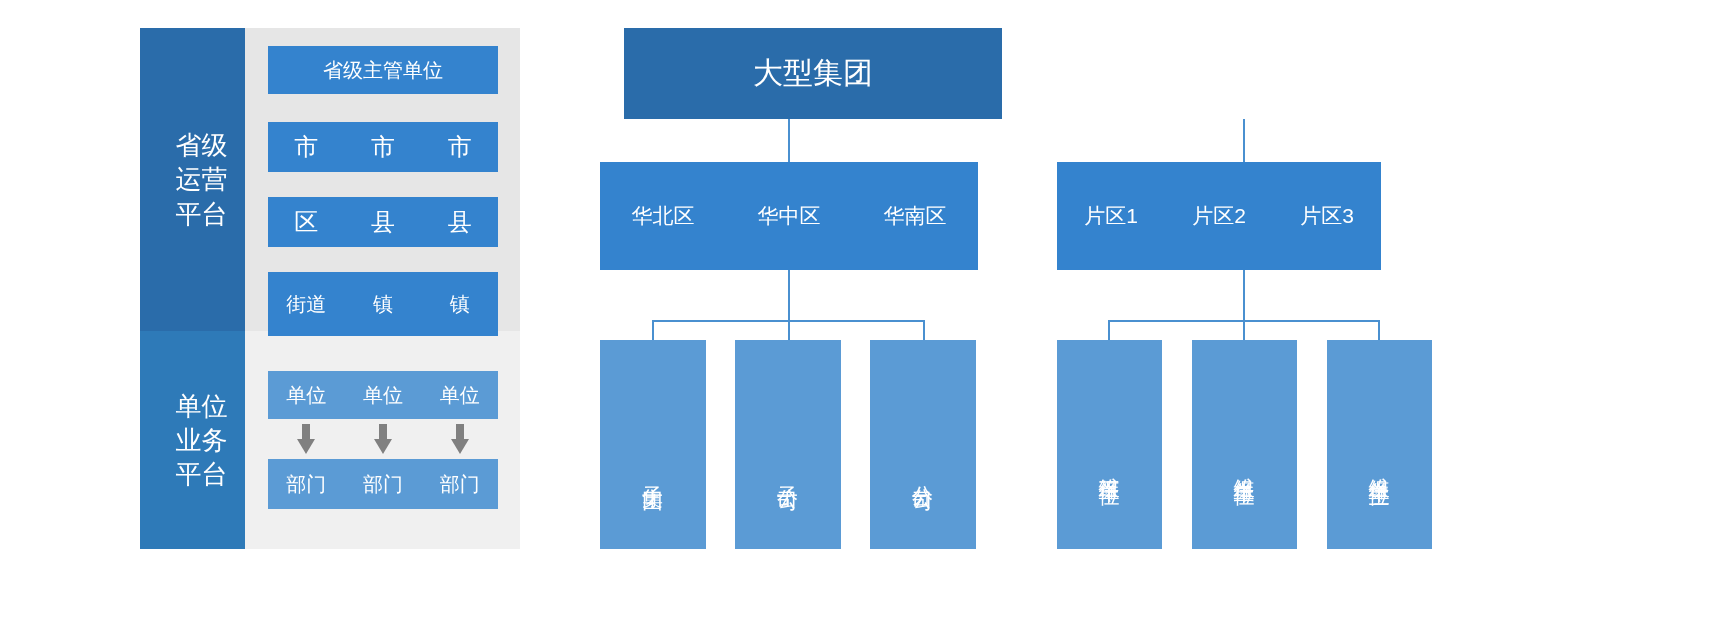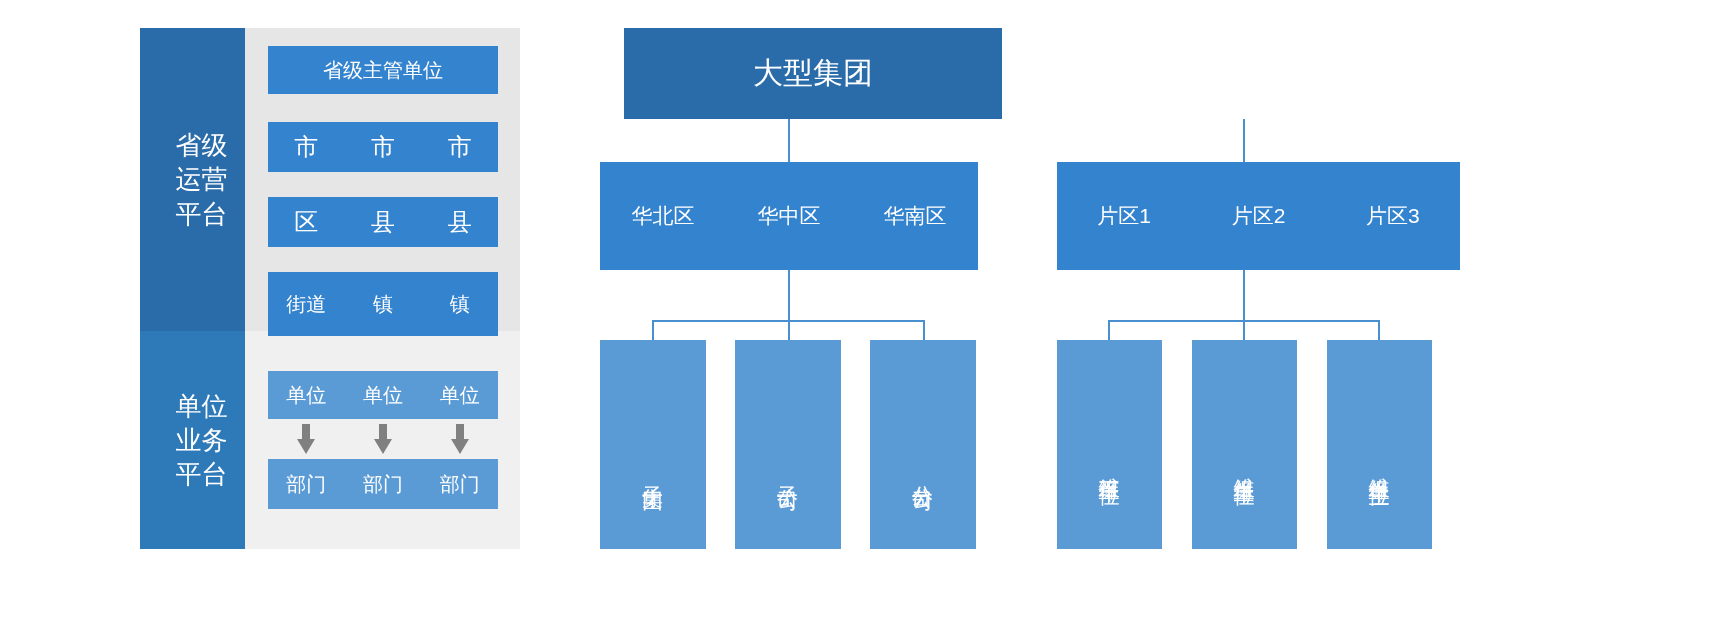--- a/index.html
+++ b/index.html
@@ -266,21 +266,21 @@
     <div class="leaf" style="left:270px; top:312px; width:106px; height:209px;">
       <span>分公司</span>
     </div>
   </div>
 
   <div class="tree" style="left:1057px; width:375px; height:521px;">
 
 
     <div class="conn v" style="left:186px; top:91px; height:43px;"></div>
 
-    <div class="node-band" style="left:0; top:134px; width:403px; height:108px;">
+    <div class="node-band" style="left:0; top:134px; width:324px; height:108px;">
       <span class="band-cell">片区1</span>
       <span class="band-cell">片区2</span>
       <span class="band-cell">片区3</span>
     </div>
 
     <div class="conn v" style="left:186px; top:242px; height:50px;"></div>
     <div class="conn h" style="left:51px;  top:292px; width:271px;"></div>
     <div class="conn v" style="left:51px;  top:292px; height:20px;"></div>
     <div class="conn v" style="left:186px; top:292px; height:20px;"></div>
     <div class="conn v" style="left:321px; top:292px; height:20px;"></div>

